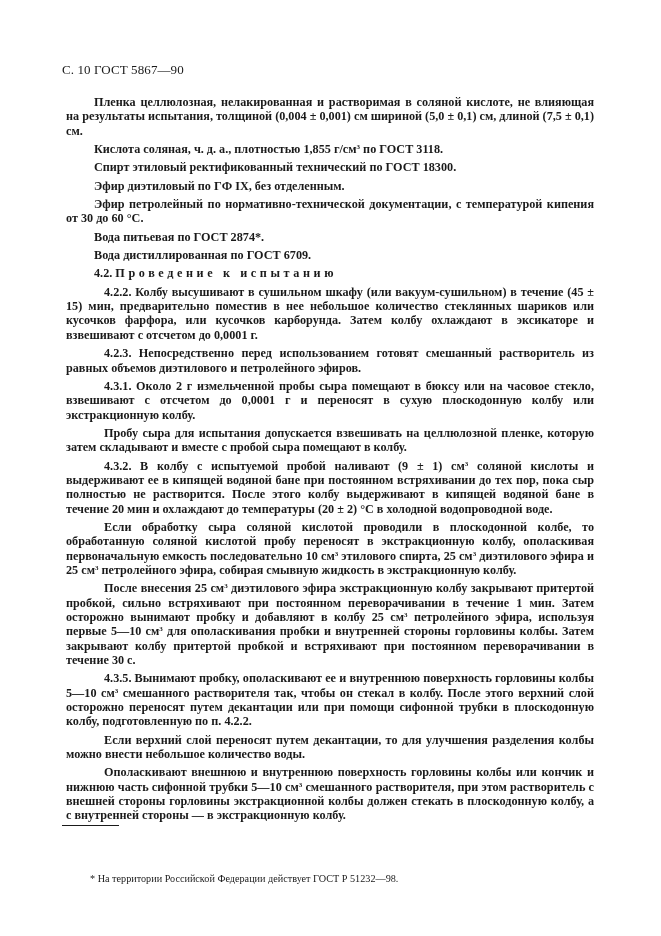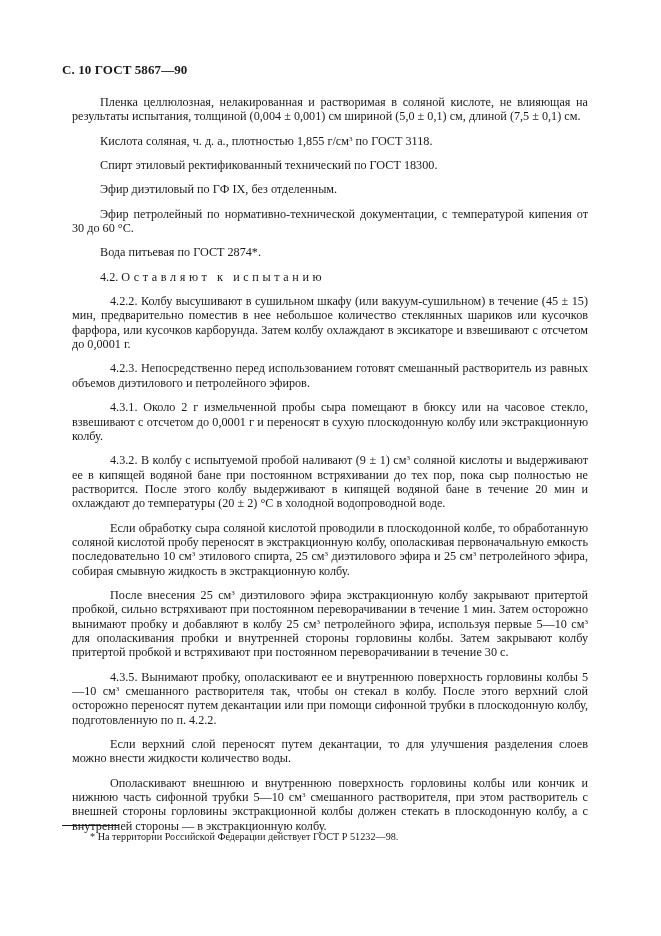--- a/index.html
+++ b/index.html
@@ -15,34 +15,35 @@
       font-family: "Liberation Serif", "DejaVu Serif", serif;
       color: #1a1a1a;
     }
     .page {
       position: absolute;
       left: 62px;
       top: 62px;
       width: 536px;
     }
     .header {
-      font-weight: bold;
+      font-weight: normal;
       font-size: 13px;
       line-height: 16px;
       margin: 0 0 17px 0;
       letter-spacing: 0.1px;
     }
     .body-text {
       font-size: 12.2px;
       line-height: 14.35px;
     }
     .p {
-      margin: 10px;
+      margin: 4px;
       text-indent: 28px;
       text-align: justify;
+      font-weight: bold;
     }
     .sec-title .spaced {
       letter-spacing: 3.6px;
     }
     .p.sub { text-indent: 38px; }
     sup {
       font-size: 7px;
       line-height: 0;
       vertical-align: 4px;
     }
@@ -50,50 +51,52 @@
       position: absolute;
       left: 62px;
       top: 825px;
       width: 57px;
       height: 0;
       border-top: 1px solid #1a1a1a;
     }
     .footnote {
       position: absolute;
       left: 62px;
-      top: 830px;
+      top: 872px;
       width: 536px;
       font-size: 10.2px;
       line-height: 13px;
       text-indent: 28px;
       margin: 0;
     }
   </style>
 </head>
 <body>
 
 <div class="page">
   <div class="header">С. 10 ГОСТ 5867—90</div>
 
   <div class="body-text">
     <p class="p">Пленка целлюлозная, нелакированная и растворимая в соляной кислоте, не влияющая на результаты испытания, толщиной (0,004 ± 0,001) см шириной (5,0 ± 0,1) см, длиной (7,5 ± 0,1) см.</p>
     <p class="p"><span>Кислота соляная, ч. д. а., плотностью 1,855 г/см</span><sup>3</sup><span> по ГОСТ 3118.</span></p>
     <p class="p">Спирт этиловый ректификованный технический по ГОСТ 18300.</p>
     <p class="p">Эфир диэтиловый по ГФ IX, без отделенным.</p>
     <p class="p">Эфир петролейный по нормативно-технической документации, с температурой кипения от 30 до 60 °С.</p>
     <p class="p">Вода питьевая по ГОСТ 2874*.</p>
+    <p class="p">Вода дистиллированная по ГОСТ 6709.</p>
 
-    <p class="p sec-title"><span>4.2. </span><span class="spaced">Оставляют к испытанию</span></p>
+    <p class="p sec-title"><span>4.2. </span><span class="spaced">Проведение к испытанию</span></p>
     <p class="p sub">4.2.2. Колбу высушивают в сушильном шкафу (или вакуум-сушильном) в течение (45 ± 15) мин, предварительно поместив в нее небольшое количество стеклянных шариков или кусочков фарфора, или кусочков карборунда. Затем колбу охлаждают в эксикаторе и взвешивают с отсчетом до 0,0001 г.</p>
     <p class="p sub">4.2.3. Непосредственно перед использованием готовят смешанный растворитель из равных объемов диэтилового и петролейного эфиров.</p>
 
     <p class="p sub">4.3.1. Около 2 г измельченной пробы сыра помещают в бюксу или на часовое стекло, взвешивают с отсчетом до 0,0001 г и переносят в сухую плоскодонную колбу или экстракционную колбу.</p>
+    <p class="p sub">Пробу сыра для испытания допускается взвешивать на целлюлозной пленке, которую затем складывают и вместе с пробой сыра помещают в колбу.</p>
     <p class="p sub"><span>4.3.2. В колбу с испытуемой пробой наливают (9 ± 1) см</span><sup>3</sup><span> соляной кислоты и выдерживают ее в кипящей водяной бане при постоянном встряхивании до тех пор, пока сыр полностью не растворится. После этого колбу выдерживают в кипящей водяной бане в течение 20 мин и охлаждают до температуры (20 ± 2) °С в холодной водопроводной воде.</span></p>
     <p class="p sub"><span>Если обработку сыра соляной кислотой проводили в плоскодонной колбе, то обработанную соляной кислотой пробу переносят в экстракционную колбу, ополаскивая первоначальную емкость последовательно 10 см</span><sup>3</sup><span> этилового спирта, 25 см</span><sup>3</sup><span> диэтилового эфира и 25 см</span><sup>3</sup><span> петролейного эфира, собирая смывную жидкость в экстракционную колбу.</span></p>
     <p class="p sub"><span>После внесения 25 см</span><sup>3</sup><span> диэтилового эфира экстракционную колбу закрывают притертой пробкой, сильно встряхивают при постоянном переворачивании в течение 1 мин. Затем осторожно вынимают пробку и добавляют в колбу 25 см</span><sup>3</sup><span> петролейного эфира, используя первые 5—10 см</span><sup>3</sup><span> для ополаскивания пробки и внутренней стороны горловины колбы. Затем закрывают колбу притертой пробкой и встряхивают при постоянном переворачивании в течение 30 с.</span></p>
     <p class="p sub"><span>4.3.5. Вынимают пробку, ополаскивают ее и внутреннюю поверхность горловины колбы 5—10 см</span><sup>3</sup><span> смешанного растворителя так, чтобы он стекал в колбу. После этого верхний слой осторожно переносят путем декантации или при помощи сифонной трубки в плоскодонную колбу, подготовленную по п. 4.2.2.</span></p>
-    <p class="p sub">Если верхний слой переносят путем декантации, то для улучшения разделения слоев можно внести жидкости количество воды.</p>
+    <p class="p sub">Если верхний слой переносят путем декантации, то для улучшения разделения колбы можно внести небольшое количество воды.</p>
     <p class="p sub"><span>Ополаскивают внешнюю и внутреннюю поверхность горловины колбы или кончик и нижнюю часть сифонной трубки 5—10 см</span><sup>3</sup><span> смешанного растворителя, при этом растворитель с внешней стороны горловины экстракционной колбы должен стекать в плоскодонную колбу, а с внутренней стороны — в экстракционную колбу.</span></p>
   </div>
 </div>
 
 <div class="footnote-rule"></div>
 <p class="footnote">* На территории Российской Федерации действует ГОСТ Р 51232—98.</p>
 
 </body></html>

